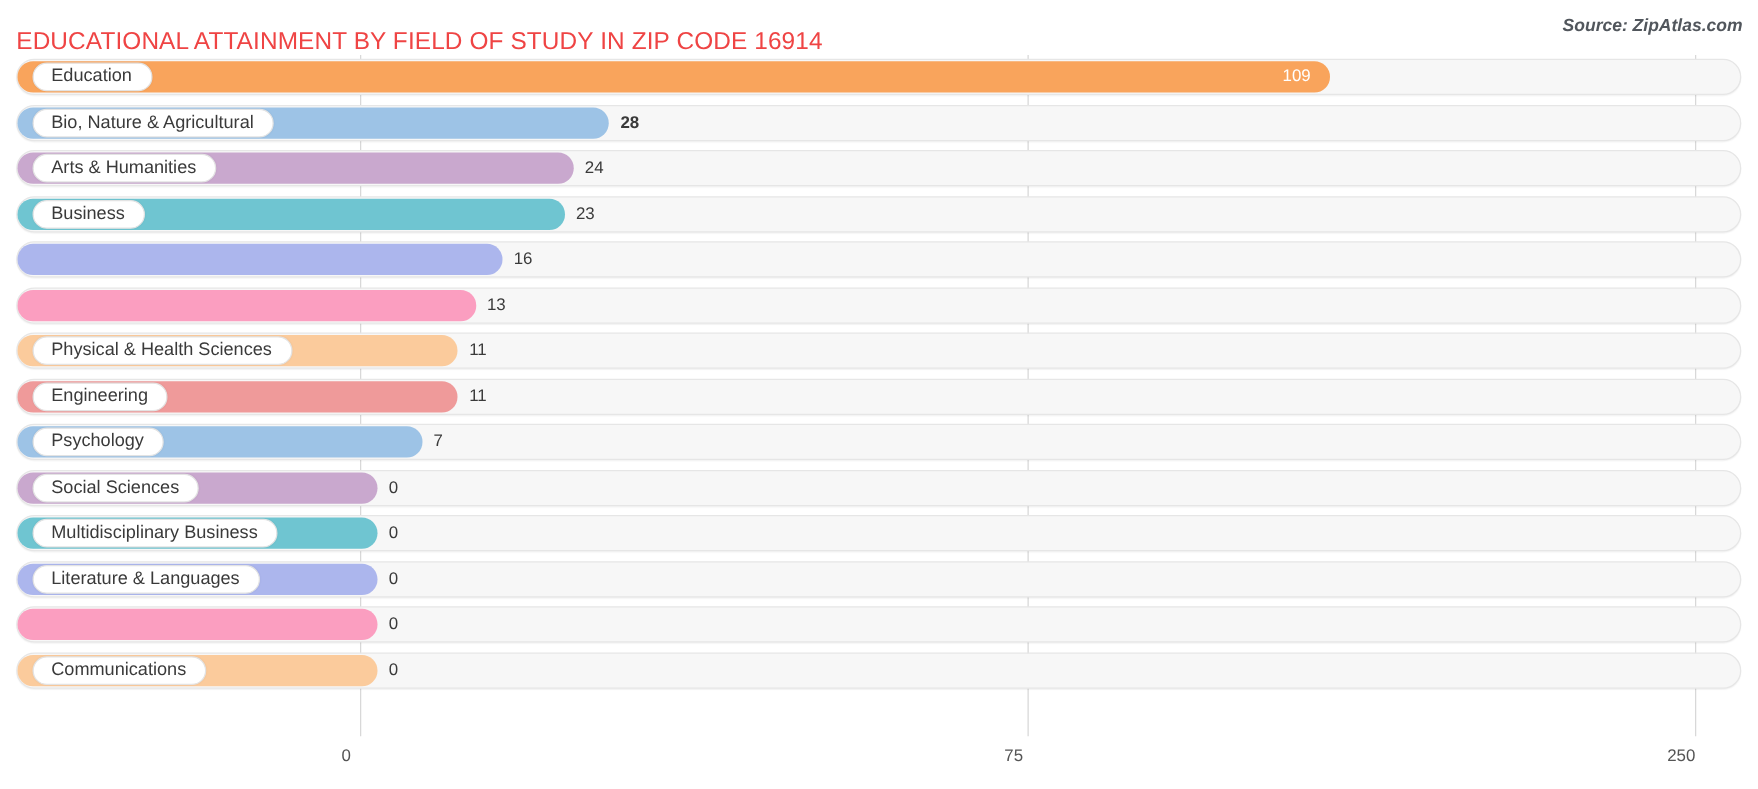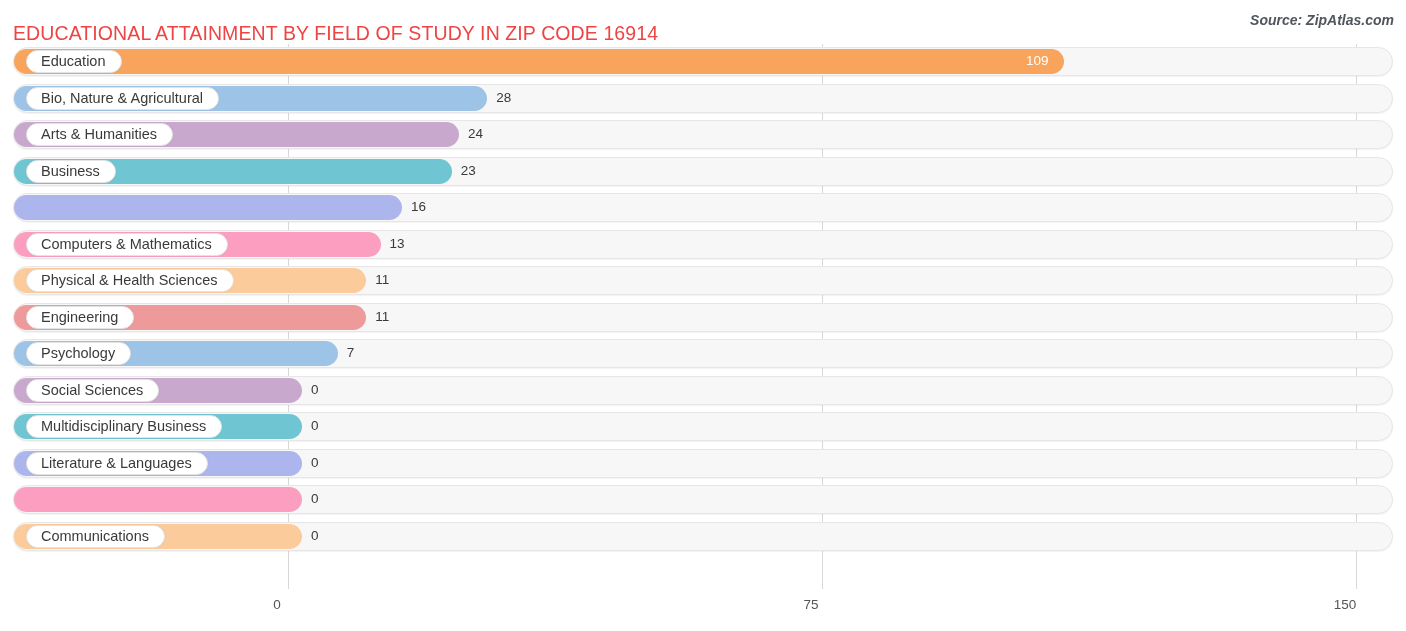--- a/index.html
+++ b/index.html
@@ -174,21 +174,21 @@
           <span class="label-text">Education</span>
         </div>
         <div class="value inside" style="left: 1026.08px;">109</div>
       </div>
       <div class="row">
         <div class="track"></div>
         <div class="bar" style="width: 473.36px; background: rgb(157, 195, 230);"></div>
         <div class="label-pill">
           <span class="label-text">Bio, Nature &amp; Agricultural</span>
         </div>
-        <div class="value" style="left: 496.36px;">28</div>
+        <div class="value" style="left: 496.36px; font-weight: bold;">28</div>
       </div>
       <div class="row">
         <div class="track"></div>
         <div class="bar" style="width: 444.88px; background: rgb(201, 168, 206);"></div>
         <div class="label-pill">
           <span class="label-text">Arts &amp; Humanities</span>
         </div>
         <div class="value" style="left: 467.88px;">24</div>
       </div>
       <div class="row">
@@ -200,23 +200,20 @@
         <div class="value" style="left: 460.76px;">23</div>
       </div>
       <div class="row">
         <div class="track"></div>
         <div class="bar" style="width: 387.92px; background: rgb(172, 182, 237);"></div>
         <div class="value" style="left: 410.92px;">16</div>
       </div>
       <div class="row">
         <div class="track"></div>
         <div class="bar" style="width: 366.56px; background: rgb(251, 158, 192);"></div>
-        <div class="label-pill">
-          <span class="label-text">Computers &amp; Mathematics</span>
-        </div>
         <div class="value" style="left: 389.56px;">13</div>
       </div>
       <div class="row">
         <div class="track"></div>
         <div class="bar" style="width: 352.32px; background: rgb(251, 203, 156);"></div>
         <div class="label-pill">
           <span class="label-text">Physical &amp; Health Sciences</span>
         </div>
         <div class="value" style="left: 375.32px;">11</div>
       </div>
@@ -272,14 +269,14 @@
           <span class="label-text">Communications</span>
         </div>
         <div class="value" style="left: 311px;">0</div>
       </div>
     </div>
 </div>
 
 <div class="axis" id="axis">
     <div class="tick-label" style="left: 277px;">0</div>
     <div class="tick-label" style="left: 811px;">75</div>
-    <div class="tick-label" style="left: 1345px;">150</div>
+    <div class="tick-label" style="left: 1345px;">250</div>
   </div>
 
 </body></html>

